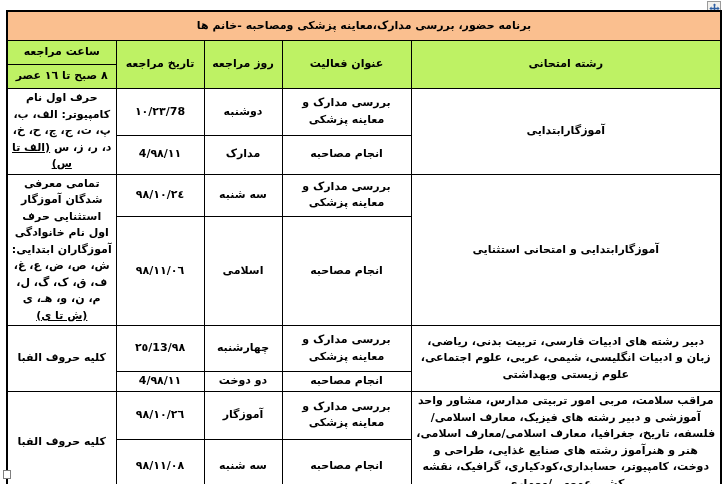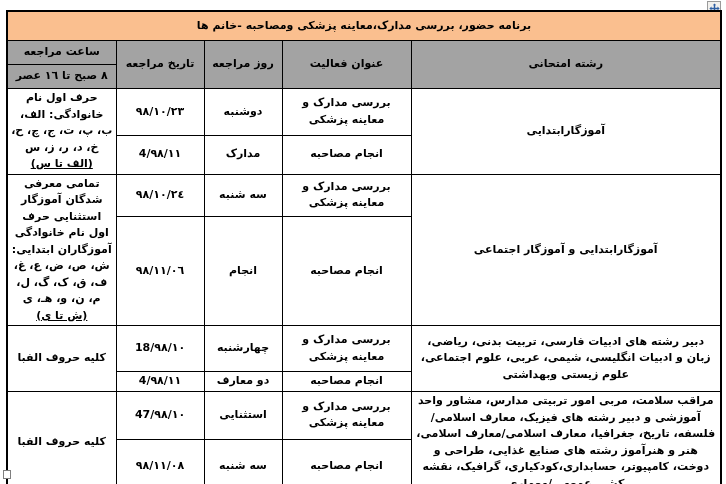--- a/index.html
+++ b/index.html
@@ -19,21 +19,21 @@
   }
   table.sched td{
     border:1px solid #000;
     text-align:center;vertical-align:middle;
     font-weight:bold;color:#000;
     font-size:11px;line-height:1.5;
     padding:1px 3px;
     overflow:hidden;
   }
   td.title-cell{background:#FABF8F;font-size:11.5px;height:26px;}
-  td.head{background:#a3a3a3;}
+  td.head{background:#bef264;}
   td.letters{font-size:10.5px;line-height:1.6;padding:1px 2px;}
   td.field{font-size:11px;}
   .uline{text-decoration:underline;}
 
   
   .move-handle{
     position:absolute;top:1px;right:5px;width:14px;height:14px;
     background:#f2f1ee;border:1px solid #9a9a9a;
     display:flex;align-items:center;justify-content:center;
     box-sizing:border-box;cursor:move;
@@ -79,60 +79,60 @@
       <td class="head">ساعت مراجعه</td>
     </tr>
     <tr style="height:24px">
       <td class="head">٨ صبح تا ١٦ عصر</td>
     </tr>
 
     <tr style="height:42px">
       <td rowspan="2" class="field">آموزگارابتدایی</td>
       <td>بررسی مدارک و معاینه پزشکی</td>
       <td>دوشنبه</td>
-      <td>٩٨/١٠/٢٣</td>
-      <td rowspan="2" class="letters"><span>حرف اول نام خانوادگی: الف، ب، پ، ت، ج، چ، ح، خ، د، ر، ز، س </span><span class="uline">(الف تا س)</span></td>
+      <td>78/١٠/٢٣</td>
+      <td rowspan="2" class="letters"><span>حرف اول نام کامپیوتر: الف، ب، پ، ت، ج، چ، ح، خ، د، ر، ز، س </span><span class="uline">(الف تا س)</span></td>
     </tr>
     <tr style="height:35px">
       <td>انجام مصاحبه</td>
       <td>مدارک</td>
       <td>٩٨/١١/4</td>
     </tr>
 
     <tr style="height:40px">
-      <td rowspan="2" class="field">آموزگارابتدایی و آموزگار اجتماعی</td>
+      <td rowspan="2" class="field">آموزگارابتدایی و امتحانی استثنایی</td>
       <td>بررسی مدارک و معاینه پزشکی</td>
       <td>سه شنبه</td>
       <td>٩٨/١٠/٢٤</td>
       <td rowspan="2" class="letters"><span>تمامی معرفی شدگان آموزگار استثنایی حرف اول نام خانوادگی آموزگاران ابتدایی: ش، ص، ض، ع، غ، ف، ق، ک، گ، ل، م، ن، و، هـ، ی </span><span class="uline">(ش تا ی)</span></td>
     </tr>
     <tr style="height:104px">
       <td>انجام مصاحبه</td>
-      <td>انجام</td>
+      <td>اسلامی</td>
       <td>٩٨/١١/٠٦</td>
     </tr>
 
     <tr style="height:46px">
       <td rowspan="2" class="field">دبیر رشته های ادبیات فارسی، تربیت بدنی، ریاضی، زبان و ادبیات انگلیسی، شیمی، عربی، علوم اجتماعی، علوم زیستی وبهداشتی</td>
       <td>بررسی مدارک و معاینه پزشکی</td>
       <td>چهارشنبه</td>
-      <td>٩٨/١٠/18</td>
+      <td>٩٨/13/٢٥</td>
       <td rowspan="2" class="letters"><span>کلیه حروف الفبا</span><span class="uline"></span></td>
     </tr>
     <tr style="height:20px">
       <td>انجام مصاحبه</td>
-      <td>دو معارف</td>
+      <td>دو دوخت</td>
       <td>٩٨/١١/4</td>
     </tr>
 
     <tr style="height:44px">
       <td rowspan="2" class="field">مراقب سلامت، مربی امور تربیتی مدارس، مشاور واحد آموزشی و دبیر رشته های فیزیک، معارف اسلامی/فلسفه، تاریخ، جغرافیا، معارف اسلامی/معارف اسلامی، هنر و هنرآموز رشته های صنایع غذایی، طراحی و دوخت، کامپیوتر، حسابداری،کودکیاری، گرافیک، نقشه کشی عمومی/معماری</td>
       <td>بررسی مدارک و معاینه پزشکی</td>
-      <td>استثنایی</td>
-      <td>٩٨/١٠/47</td>
+      <td>آموزگار</td>
+      <td>٩٨/١٠/٢٦</td>
       <td rowspan="2" class="letters"><span>کلیه حروف الفبا</span><span class="uline"></span></td>
     </tr>
     <tr style="height:50px">
       <td>انجام مصاحبه</td>
       <td>سه شنبه</td>
       <td>٩٨/١١/٠٨</td>
     </tr>
   </tbody>
     </table>
 

